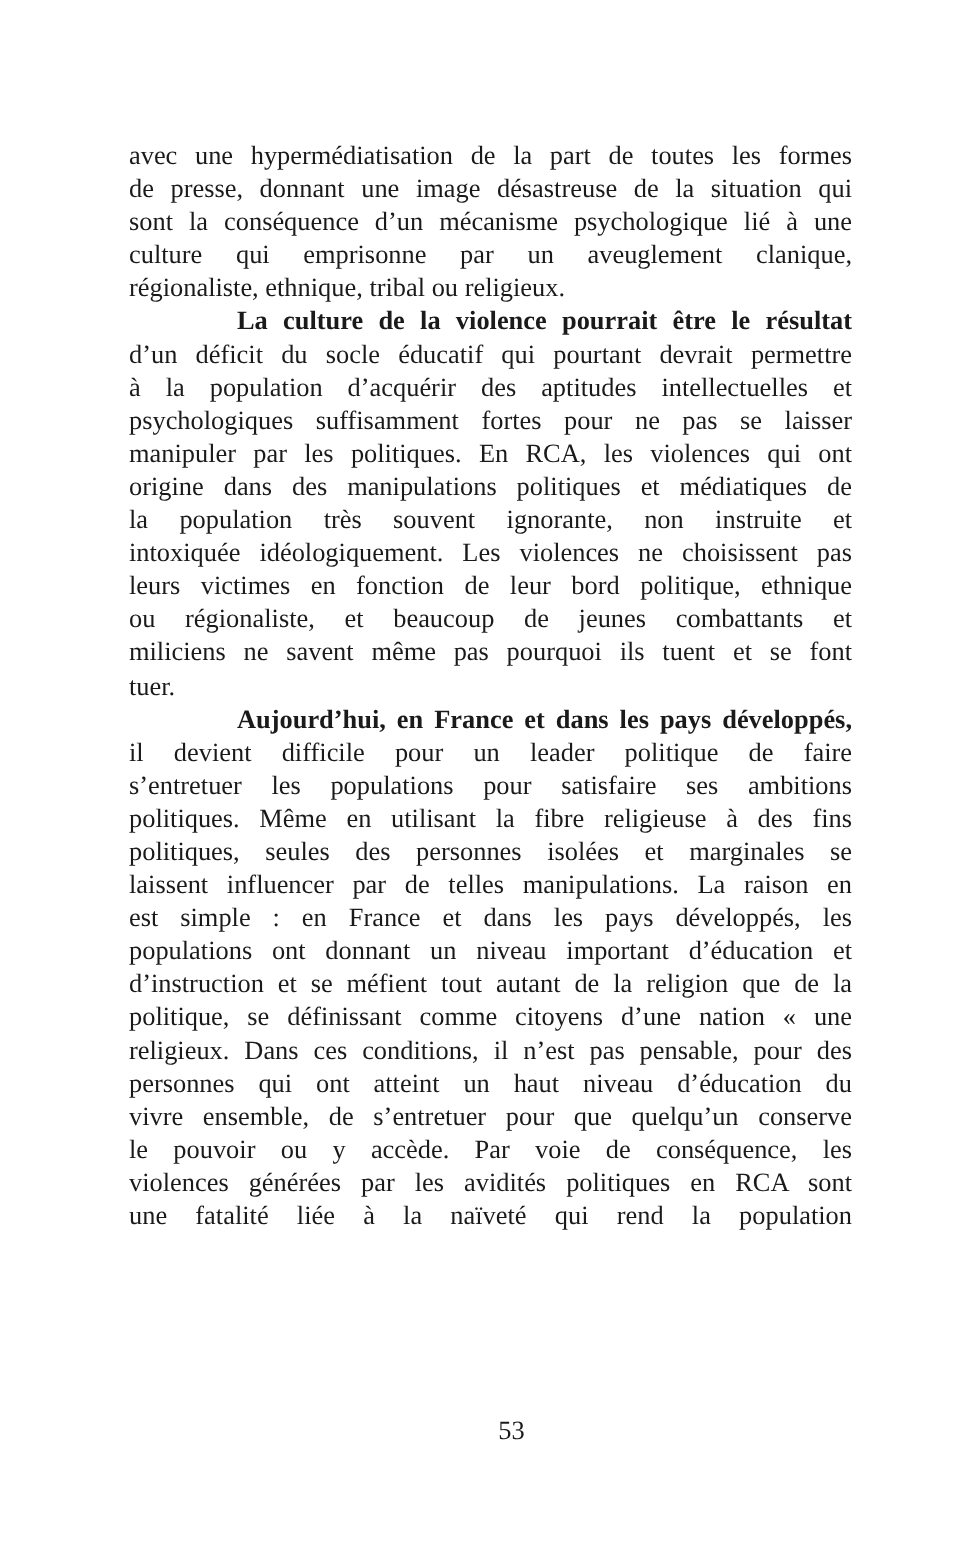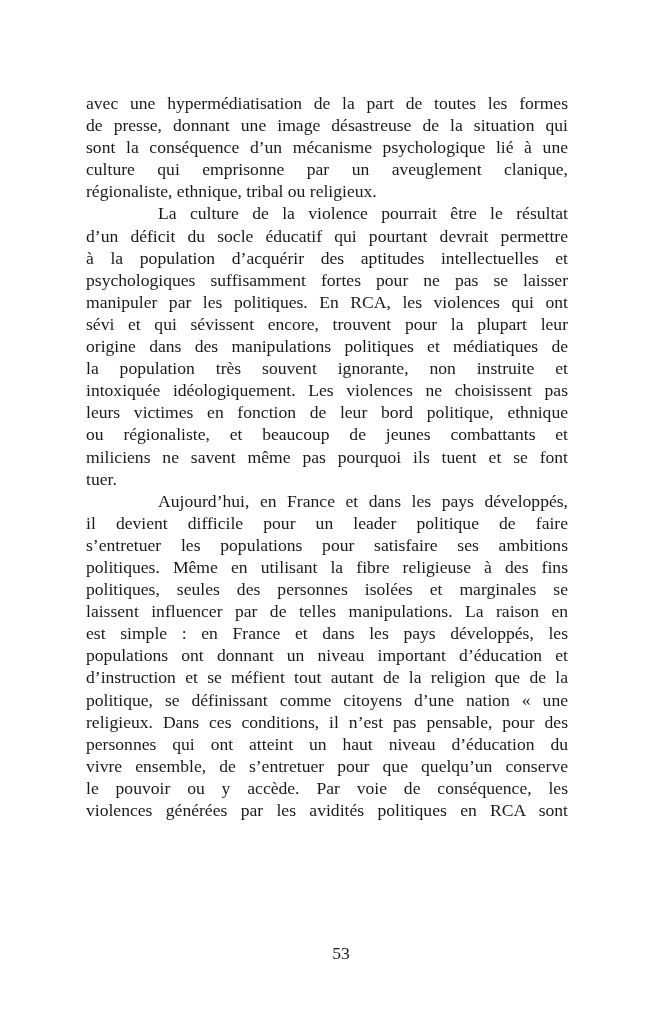--- a/index.html
+++ b/index.html
@@ -8,21 +8,21 @@
     position: absolute; left: 86px; top: 92px; width: 482px;
     font-family: "Liberation Serif", "DejaVu Serif", serif;
     font-size: 17.6px; color: #1a1a1a;
   }
   .line {
     display: block; height: 22.1px; line-height: 22.1px;
     white-space: nowrap; text-align: justify; text-align-last: justify;
     overflow: visible;
   }
   .line.last { text-align-last: left; }
-  .line.indent { padding-left: 72px; }
+  .line.indent { padding-left: 72px; font-weight: bold; }
   .pagenum {
     position: absolute; top: 943px; left: 16px; width: 650px; text-align: center;
     font-family: "Liberation Serif", "DejaVu Serif", serif;
     font-size: 17.6px; color: #1a1a1a;
   }
 </style>
 </head>
 <body>
 
 <div class="page" id="page-body">
@@ -32,21 +32,20 @@
       <span class="line">sont la conséquence d’un mécanisme psychologique lié à une</span>
       <span class="line">culture qui emprisonne par un aveuglement clanique,</span>
       <span class="line last">régionaliste, ethnique, tribal ou religieux.</span>
     </div>
     <div>
       <span class="line indent">La culture de la violence pourrait être le résultat</span>
       <span class="line">d’un déficit du socle éducatif qui pourtant devrait permettre</span>
       <span class="line">à la population d’acquérir des aptitudes intellectuelles et</span>
       <span class="line">psychologiques suffisamment fortes pour ne pas se laisser</span>
       <span class="line">manipuler par les politiques. En RCA, les violences qui ont</span>
-      <span class="line">sévi et qui sévissent encore, trouvent pour la plupart leur</span>
       <span class="line">origine dans des manipulations politiques et médiatiques de</span>
       <span class="line">la population très souvent ignorante, non instruite et</span>
       <span class="line">intoxiquée idéologiquement. Les violences ne choisissent pas</span>
       <span class="line">leurs victimes en fonction de leur bord politique, ethnique</span>
       <span class="line">ou régionaliste, et beaucoup de jeunes combattants et</span>
       <span class="line">miliciens ne savent même pas pourquoi ils tuent et se font</span>
       <span class="line last">tuer.</span>
     </div>
     <div>
       <span class="line indent">Aujourd’hui, en France et dans les pays développés,</span>
@@ -57,15 +56,16 @@
       <span class="line">laissent influencer par de telles manipulations. La raison en</span>
       <span class="line">est simple : en France et dans les pays développés, les</span>
       <span class="line">populations ont donnant un niveau important d’éducation et</span>
       <span class="line">d’instruction et se méfient tout autant de la religion que de la</span>
       <span class="line">politique, se définissant comme citoyens d’une nation « une</span>
       <span class="line">religieux. Dans ces conditions, il n’est pas pensable, pour des</span>
       <span class="line">personnes qui ont atteint un haut niveau d’éducation du</span>
       <span class="line">vivre ensemble, de s’entretuer pour que quelqu’un conserve</span>
       <span class="line">le pouvoir ou y accède. Par voie de conséquence, les</span>
       <span class="line">violences générées par les avidités politiques en RCA sont</span>
+      <span class="line">une fatalité liée à la naïveté qui rend la population</span>
     </div>
   </div>
 <div class="pagenum">53</div>
 
 </body></html>

